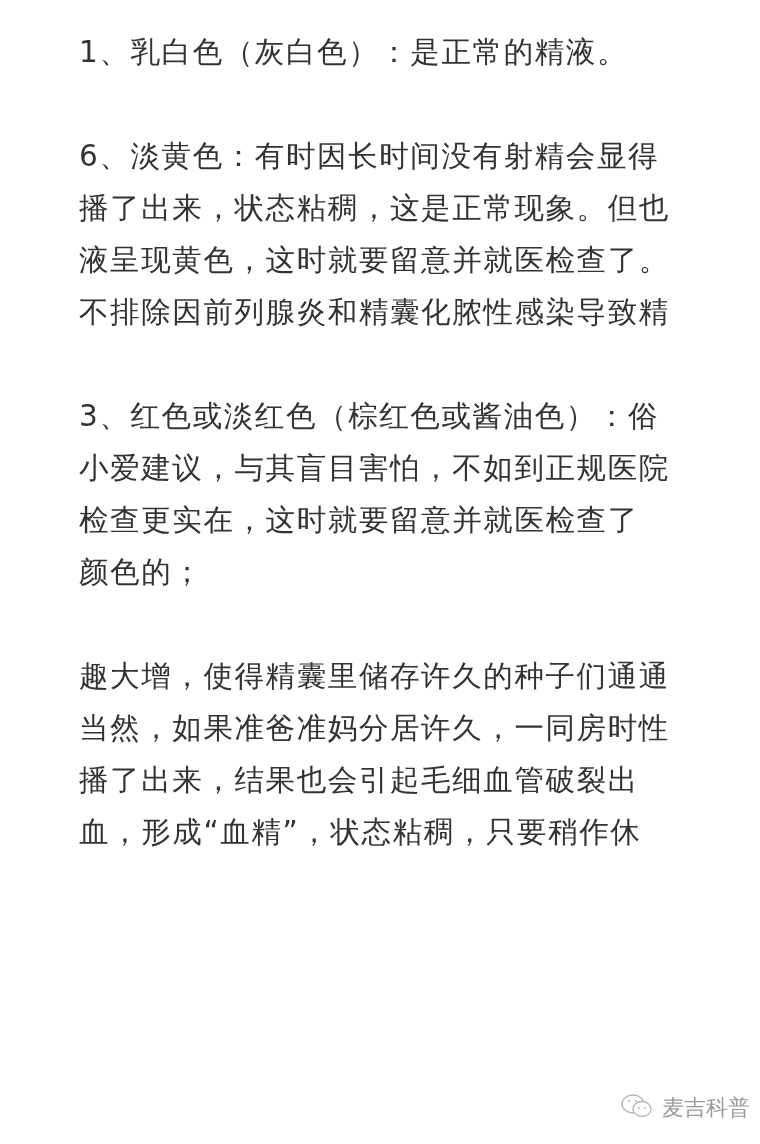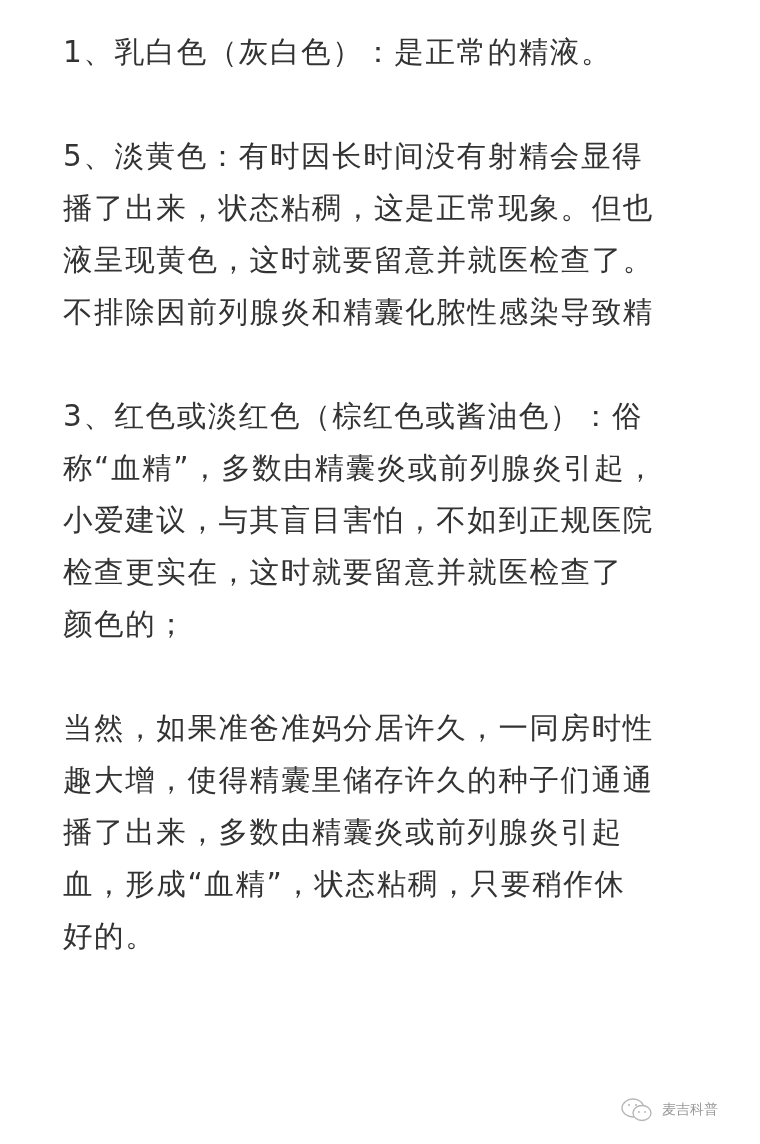--- a/index.html
+++ b/index.html
@@ -1,53 +1,51 @@
 <!DOCTYPE html>
 <html><head>
 <meta charset="utf-8">
 <style>
   html, body { margin: 0; padding: 0; background: #ffffff; }
   body { width: 760px; height: 1144px; position: relative; overflow: hidden; }
   .doc { position: absolute; left: 63px; top: 26px; width: 640px; color: #333333;
          font-family: "DejaVu Sans", "Liberation Sans", sans-serif; font-size: 29.5px; letter-spacing: 1.6px; }
-  .line { height: 52px; line-height: 52px; white-space: nowrap; }
+  .line { height: 52px; line-height: 52px; white-space: nowrap; margin-left: 16px; }
   .gap { height: 52px; }
-  .watermark { position: absolute; left: 620px; top: 1093px; height: 34px; display: flex; align-items: center;
-               color: #9a9a9a; font-family: Liberation Sans, sans-serif; font-size: 14px; }
+  .watermark { position: absolute; left: 620px; top: 1093px; height: 34px; display: flex; 
+               color: #9a9a9a; font-family: Liberation Sans, sans-serif; font-size: 22px; }
   .wm-icon { width: 34px; height: 26px; margin-right: 8px; }
 </style>
 </head>
 <body>
 
 <div class="doc">
   <div>
     <div class="line">1、乳白色（灰白色）：是正常的精液。</div>
   </div>
   <div class="gap"></div>
   <div>
-    <div class="line">5、淡黄色：有时因长时间没有射精会显得</div>
+    <div class="line">6、淡黄色：有时因长时间没有射精会显得</div>
     <div class="line">播了出来，状态粘稠，这是正常现象。但也</div>
     <div class="line">液呈现黄色，这时就要留意并就医检查了。</div>
     <div class="line">不排除因前列腺炎和精囊化脓性感染导致精</div>
   </div>
   <div class="gap"></div>
   <div>
     <div class="line">3、红色或淡红色（棕红色或酱油色）：俗</div>
-    <div class="line">称“血精”，多数由精囊炎或前列腺炎引起，</div>
     <div class="line">小爱建议，与其盲目害怕，不如到正规医院</div>
     <div class="line">检查更实在，这时就要留意并就医检查了</div>
     <div class="line">颜色的；</div>
   </div>
   <div class="gap"></div>
   <div>
+    <div class="line">趣大增，使得精囊里储存许久的种子们通通</div>
     <div class="line">当然，如果准爸准妈分居许久，一同房时性</div>
-    <div class="line">趣大增，使得精囊里储存许久的种子们通通</div>
-    <div class="line">播了出来，多数由精囊炎或前列腺炎引起</div>
+    <div class="line">播了出来，结果也会引起毛细血管破裂出</div>
     <div class="line">血，形成“血精”，状态粘稠，只要稍作休</div>
-    <div class="line">好的。</div>
   </div>
 </div>
 
 <div class="watermark">
   <svg class="wm-icon" viewBox="0 0 34 26">
     <ellipse cx="13" cy="11" rx="11" ry="9" fill="none" stroke="#b5b5b5" stroke-width="1.3"></ellipse>
     <ellipse cx="22" cy="16" rx="9" ry="7.5" fill="#fff" stroke="#b5b5b5" stroke-width="1.3"></ellipse>
     <circle cx="9" cy="8" r="1" fill="#b5b5b5"></circle>
       <circle cx="16" cy="8" r="1" fill="#b5b5b5"></circle>
     <circle cx="19" cy="15" r="0.9" fill="#b5b5b5"></circle>

